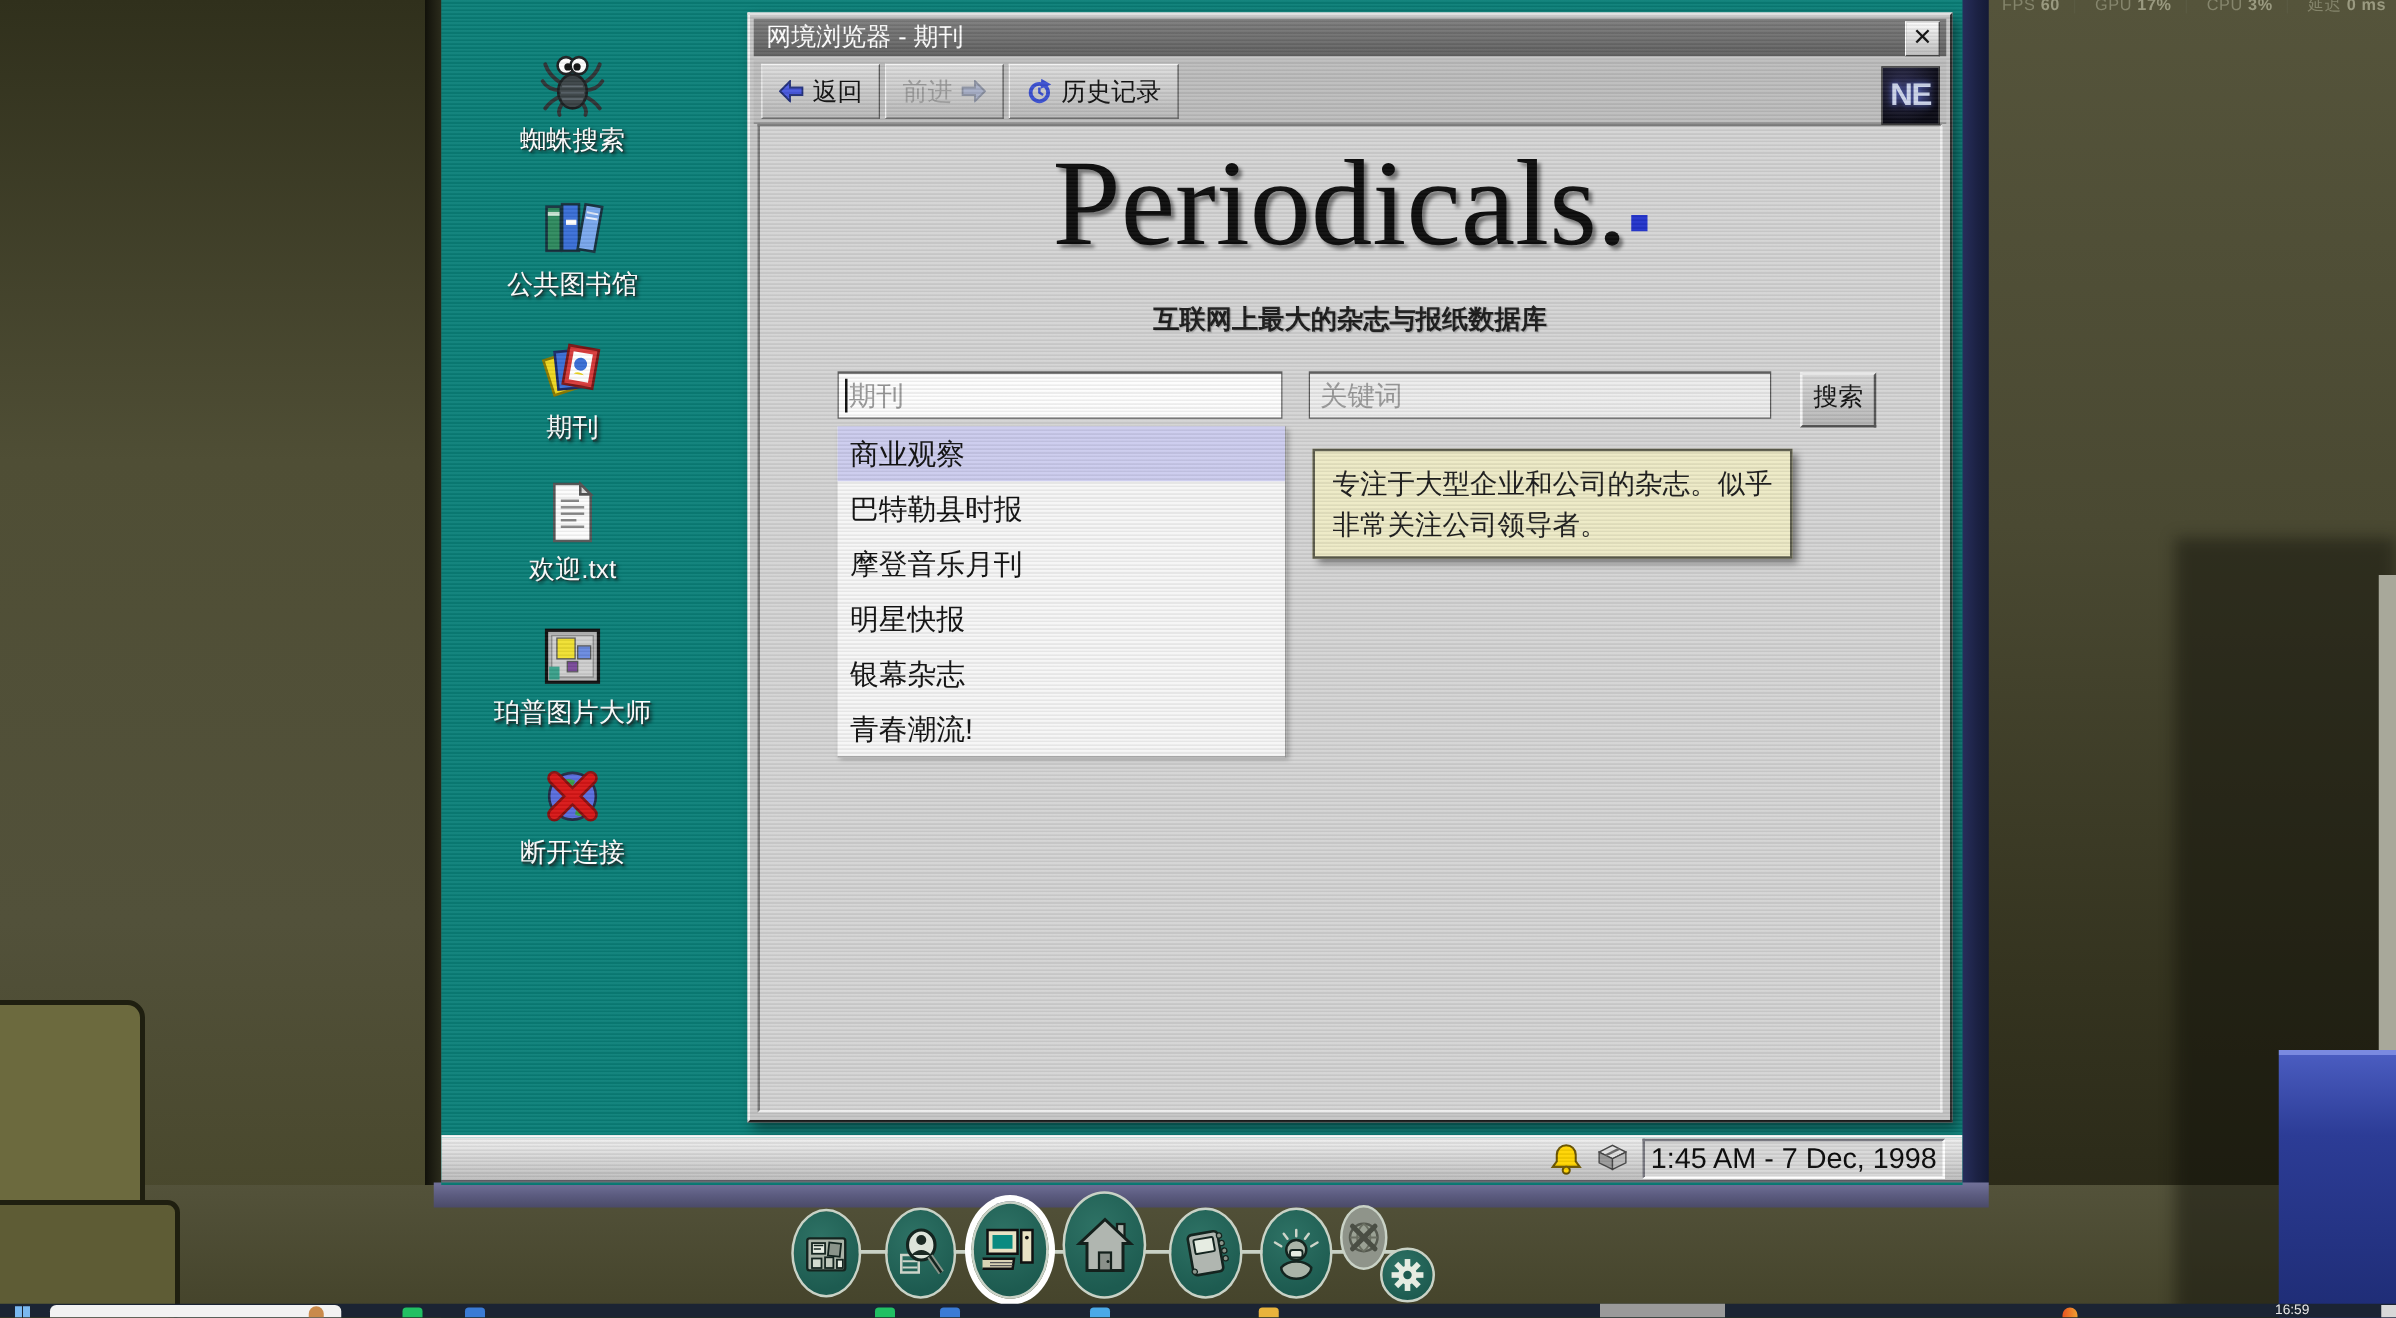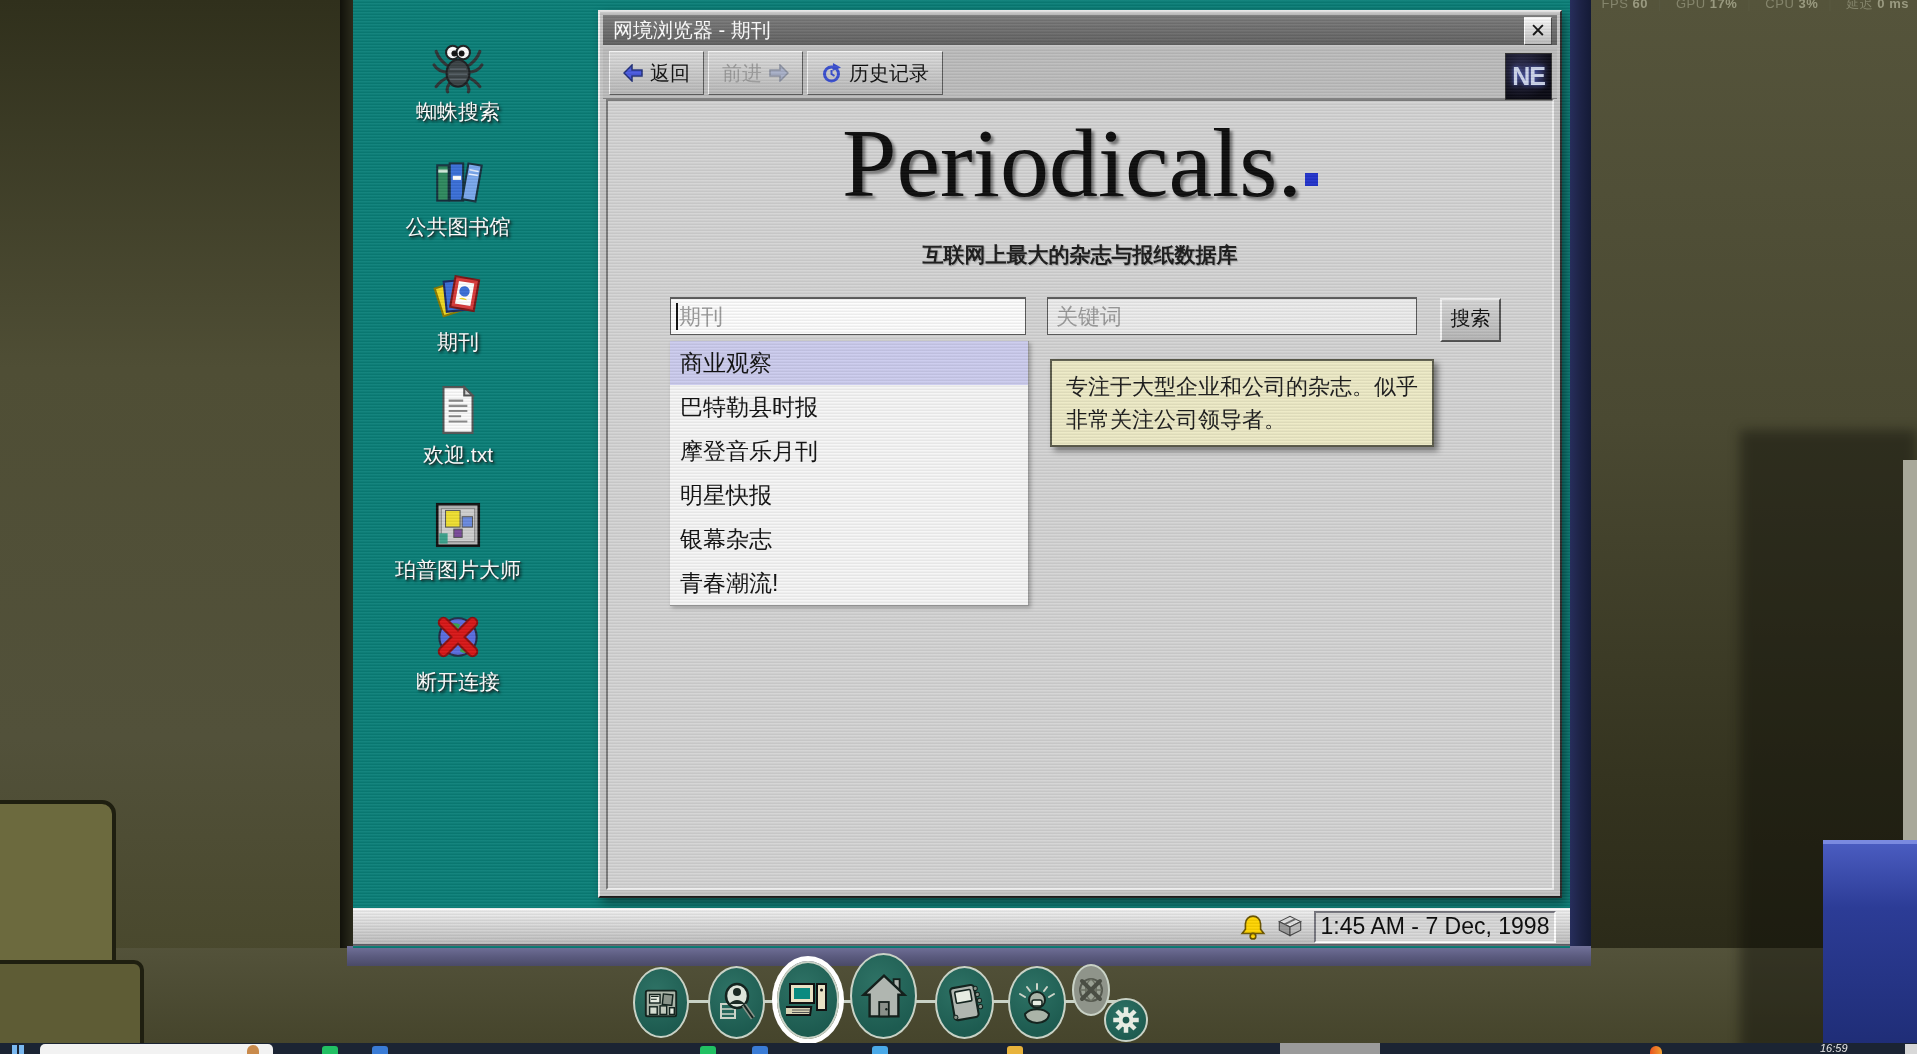--- a/index.html
+++ b/index.html
@@ -116,21 +116,21 @@
   
   .taskbar{left:0;top:1043px;width:1917px;height:11px;background:#1b2433;}
   .tb{position:absolute;bottom:0;}
   .winlogo{left:12px;width:12px;height:9px;
     background:linear-gradient(90deg,#7ab8f0 45%,#1b2433 45% 55%,#7ab8f0 55%);}
   .searchpill{left:40px;width:233px;height:10px;background:#f2f2f2;border-radius:5px 5px 0 0;}
   .tbavatar{left:247px;width:12px;height:9px;border-radius:6px 6px 0 0;background:#c98a4b;}
   .sliver{width:16px;height:8px;border-radius:3px 3px 0 0;}
   .graypanel{left:1280px;width:100px;height:11px;background:#9a9a9a;}
   .fox{left:1650px;width:12px;height:8px;border-radius:6px 6px 0 0;background:linear-gradient(90deg,#e85420,#f0a030);}
-  .tbclock{left:1820px;height:11px;color:#e8e8e8;font-size:11px;line-height:11px;font-style:italic;}
+  .tbclock{left:1820px;height:11px;color:#e8e8e8;font-size:11px;line-height:11px;}
   .showdesk{left:1905px;width:12px;height:10px;background:#d8d8d8;}
 </style>
 </head>
 <body>
 
 <div class="abs room"></div>
 <div class="abs room-left"></div>
 <div class="abs room-right"></div>
 <div class="abs room-bottom"></div>
 <div class="abs shadow-right"></div>

